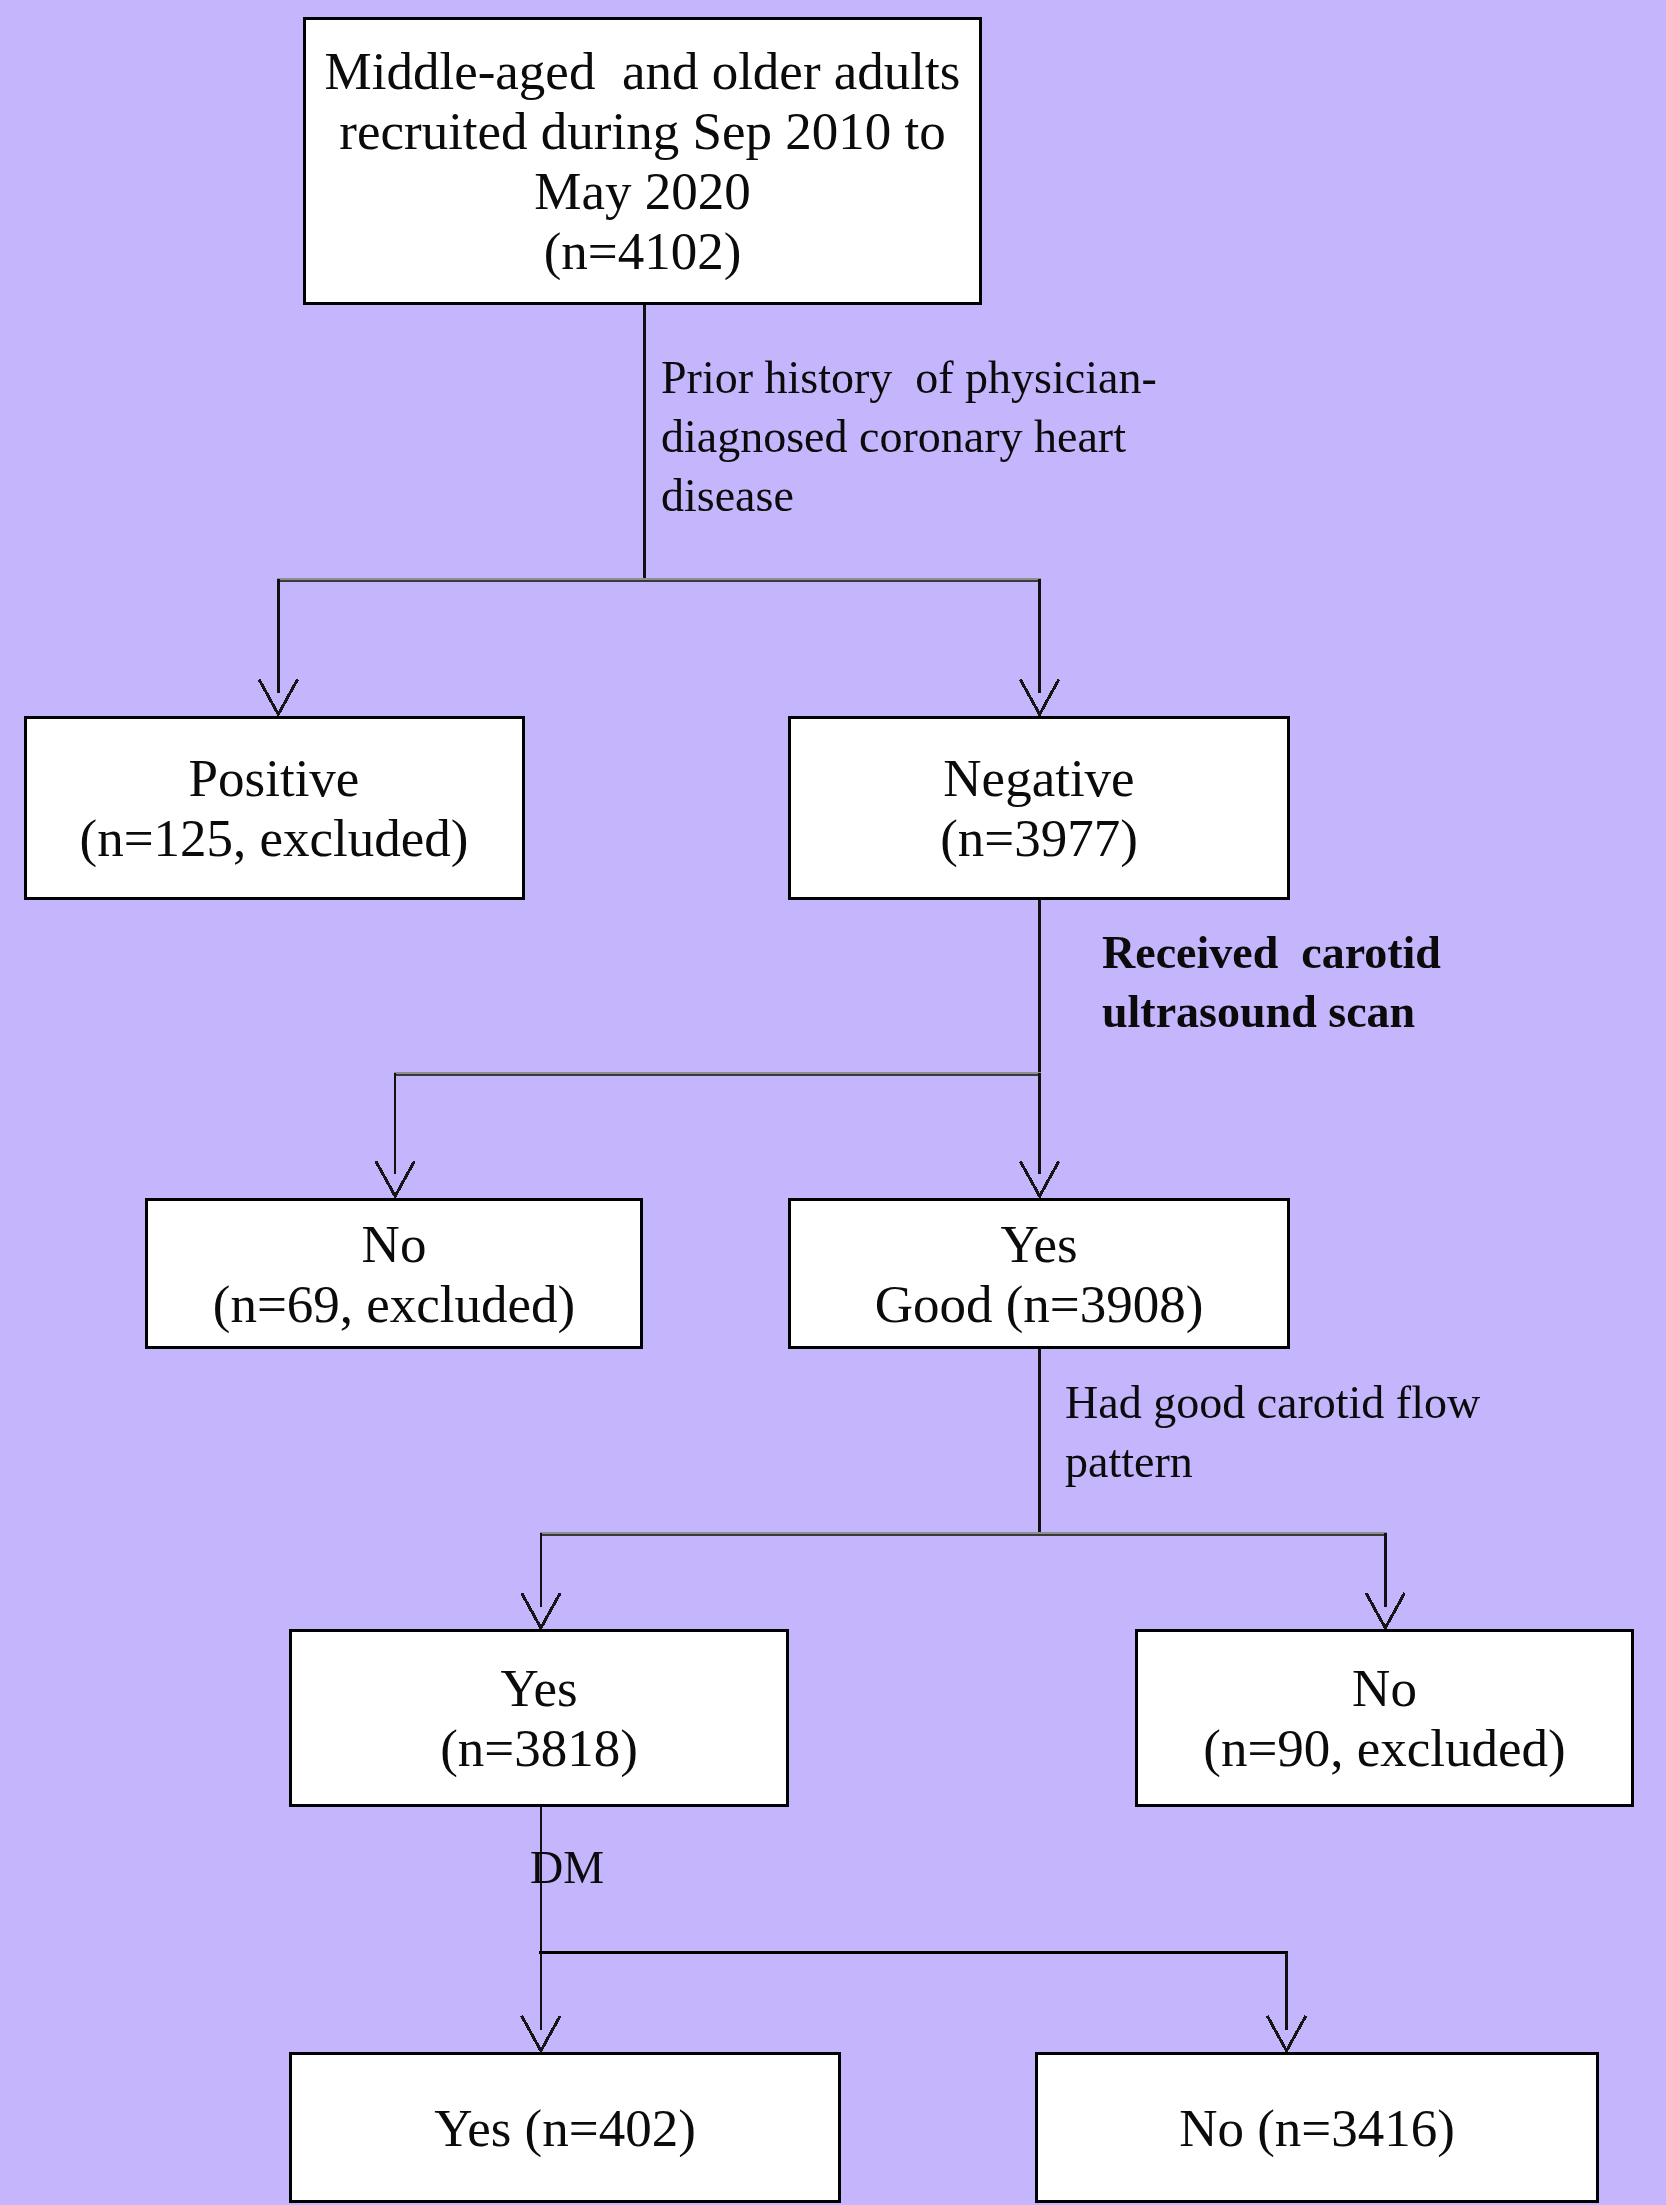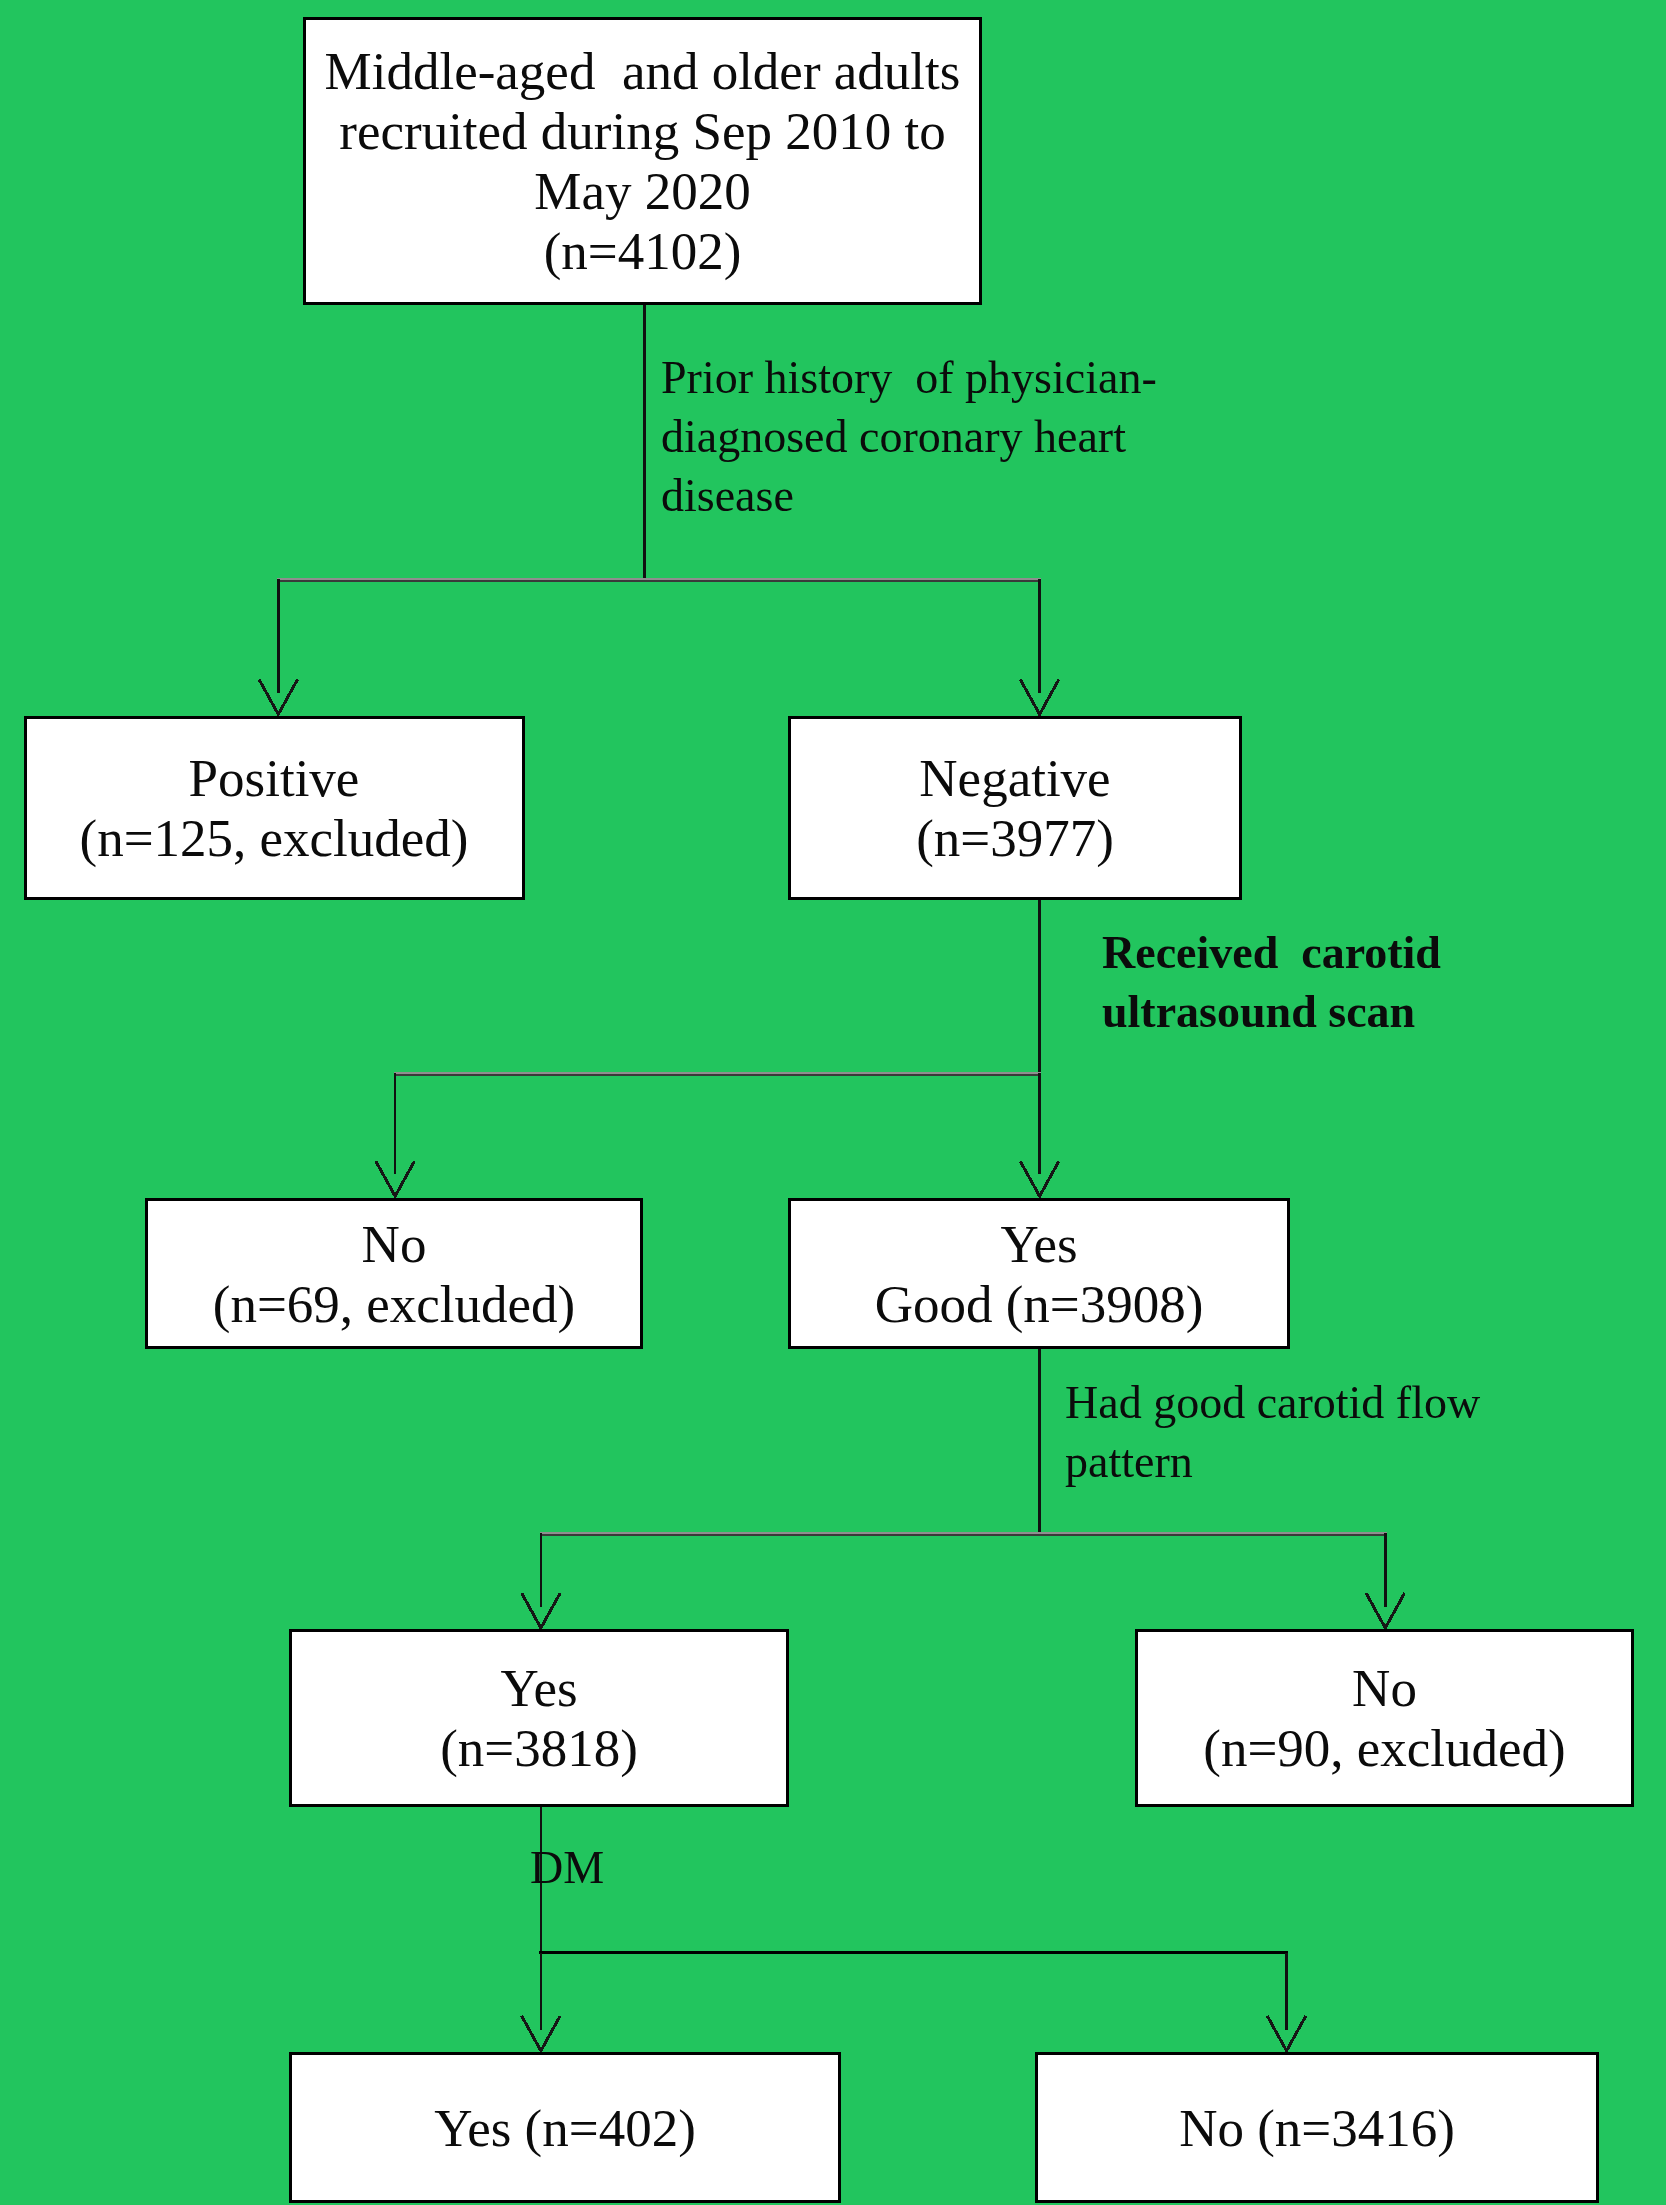--- a/index.html
+++ b/index.html
@@ -4,21 +4,21 @@
 <style>
   html, body {
     margin: 0;
     padding: 0;
     background: #ffffff;
   }
   #canvas {
     position: relative;
     width: 1666px;
     height: 2205px;
-    background: #22c55e;
+    background: #c4b5fd;
     font-family: "Liberation Serif", "DejaVu Serif", serif;
     color: #0b0b0b;
     overflow: hidden;
   }
   #connector-layer {
     position: absolute;
     left: 0;
     top: 0;
     width: 1666px;
     height: 2205px;
@@ -93,21 +93,21 @@
     <div class="line">recruited during Sep 2010 to</div>
     <div class="line">May 2020</div>
     <div class="line">(n=4102)</div>
   </div>
 
   <div class="fc-box" style="left:23.5px; top:716px; width:501px; height:184px;">
     <div class="line">Positive</div>
     <div class="line">(n=125, excluded)</div>
   </div>
 
-  <div class="fc-box" style="left:788px; top:716px; width:454px; height:184px;">
+  <div class="fc-box" style="left:788px; top:716px; width:502px; height:184px;">
     <div class="line">Negative</div>
     <div class="line">(n=3977)</div>
   </div>
 
   <div class="fc-box" style="left:145px; top:1198px; width:498px; height:151px;">
     <div class="line">No</div>
     <div class="line">(n=69, excluded)</div>
   </div>
 
   <div class="fc-box" style="left:788px; top:1198px; width:502px; height:151px;">

